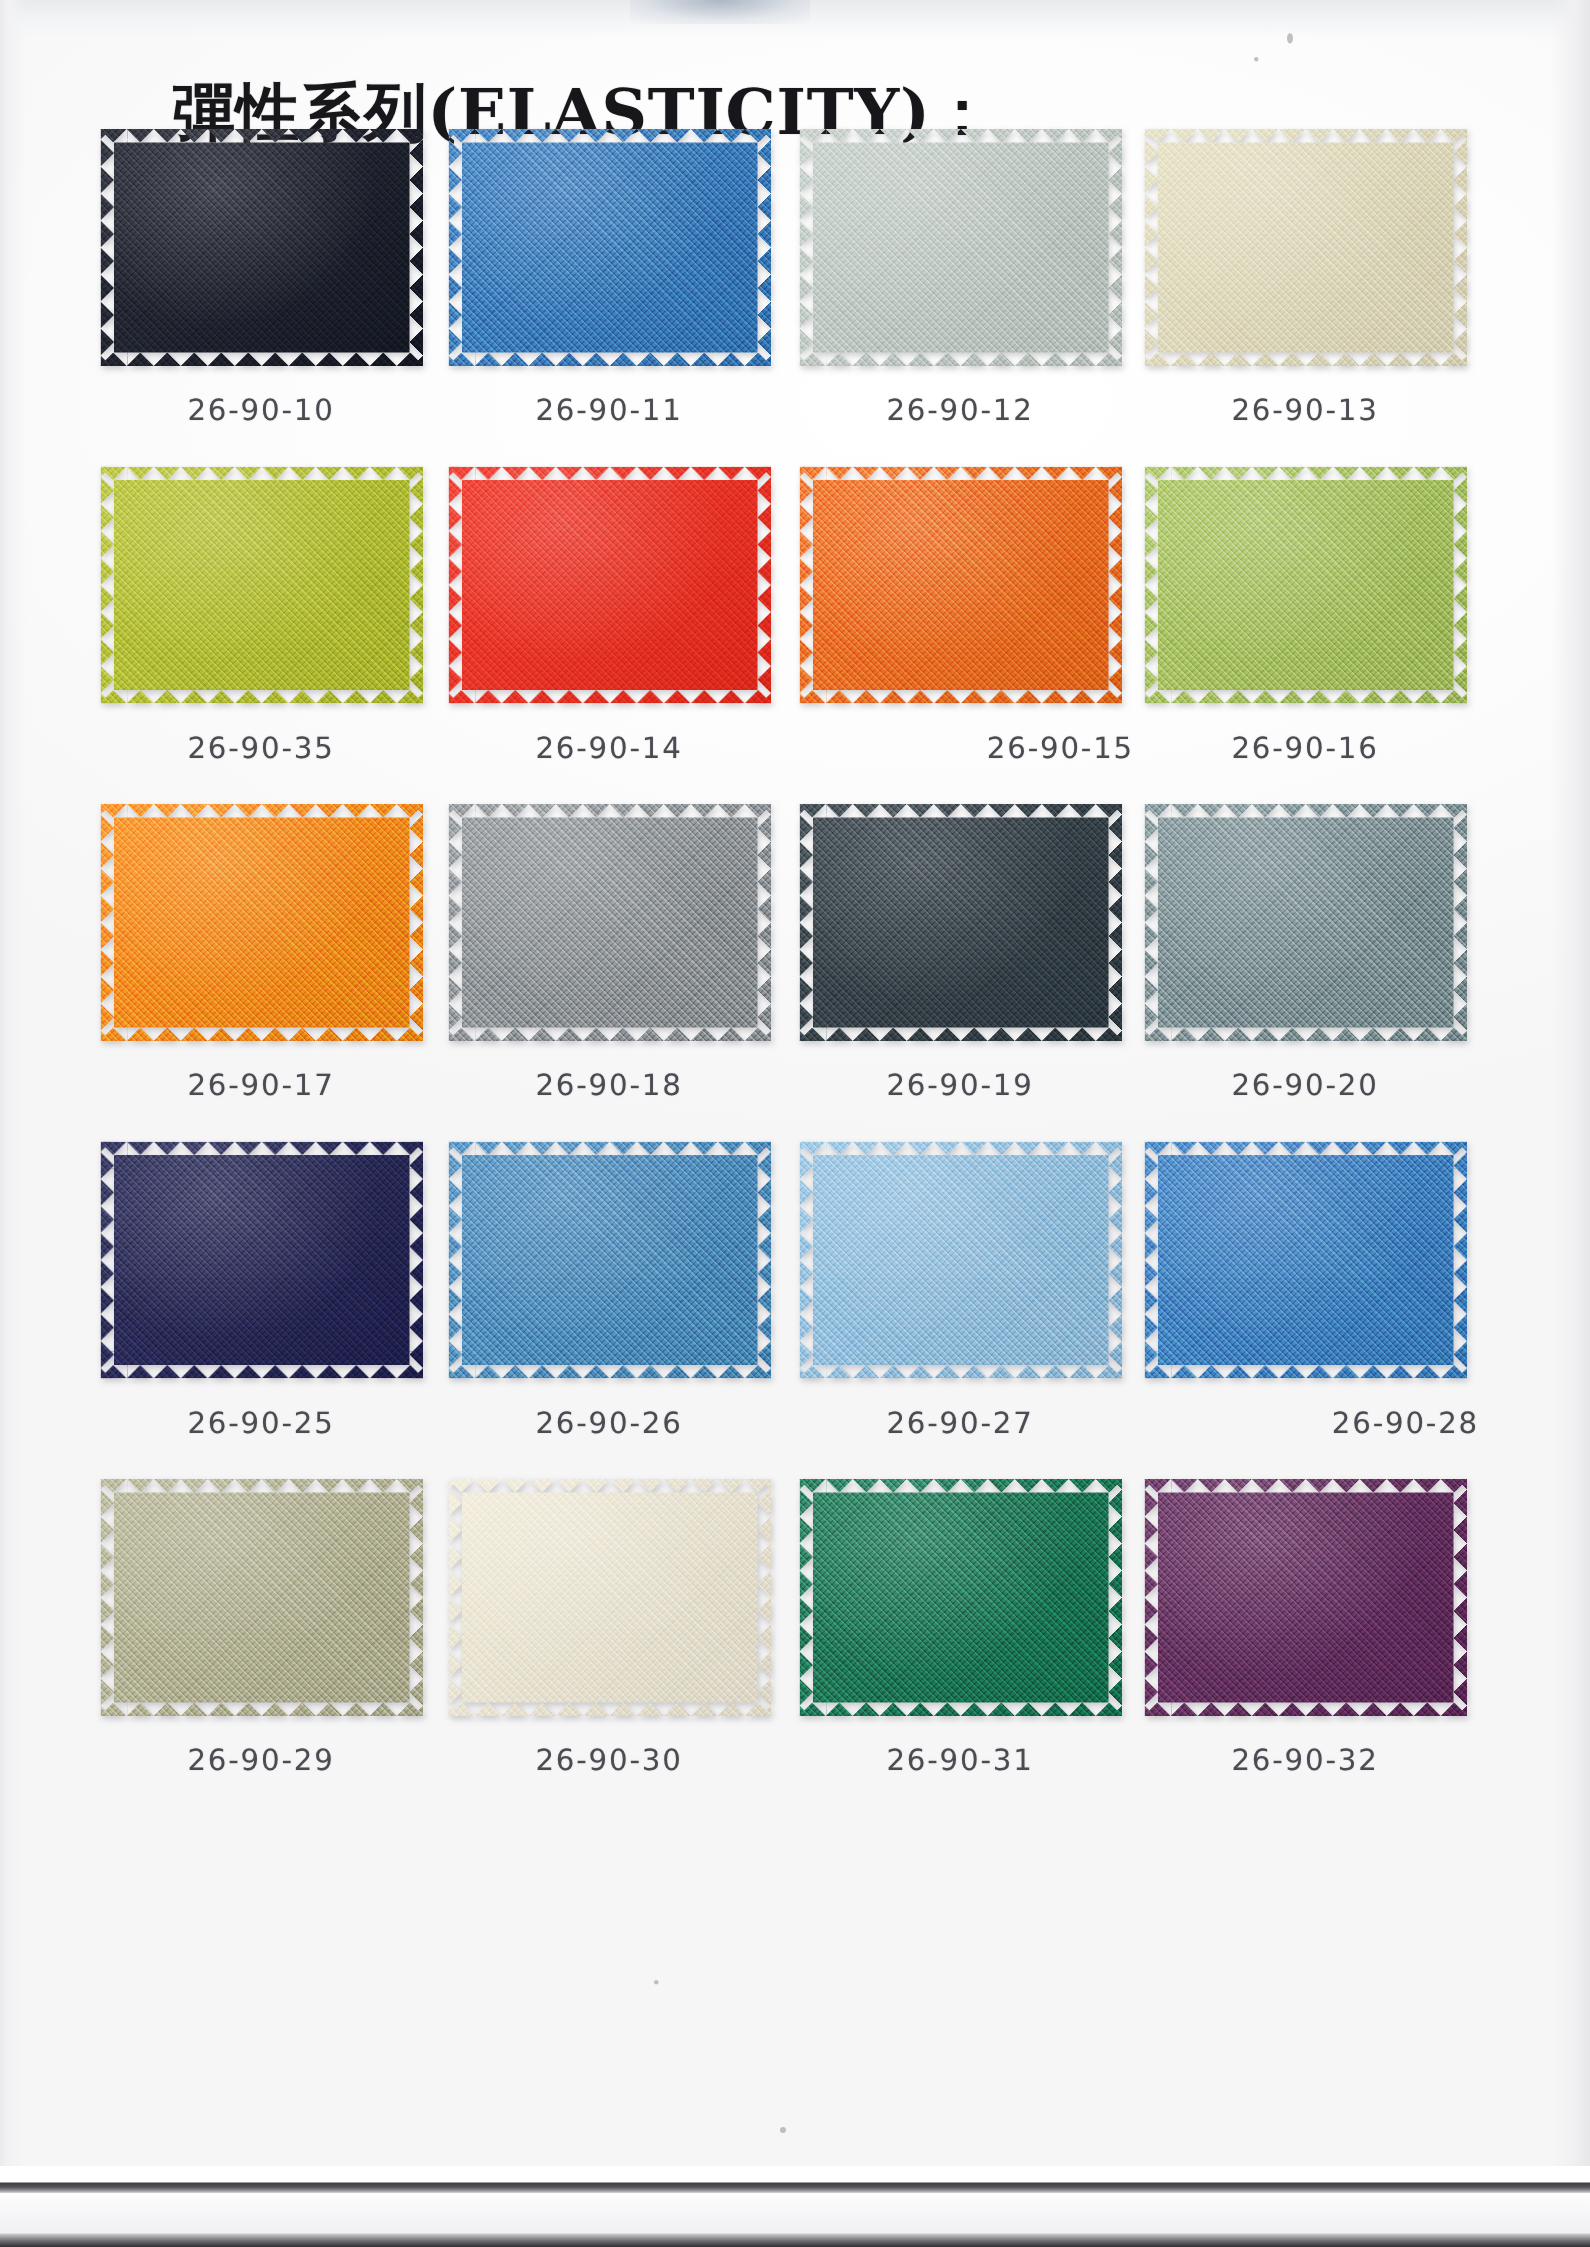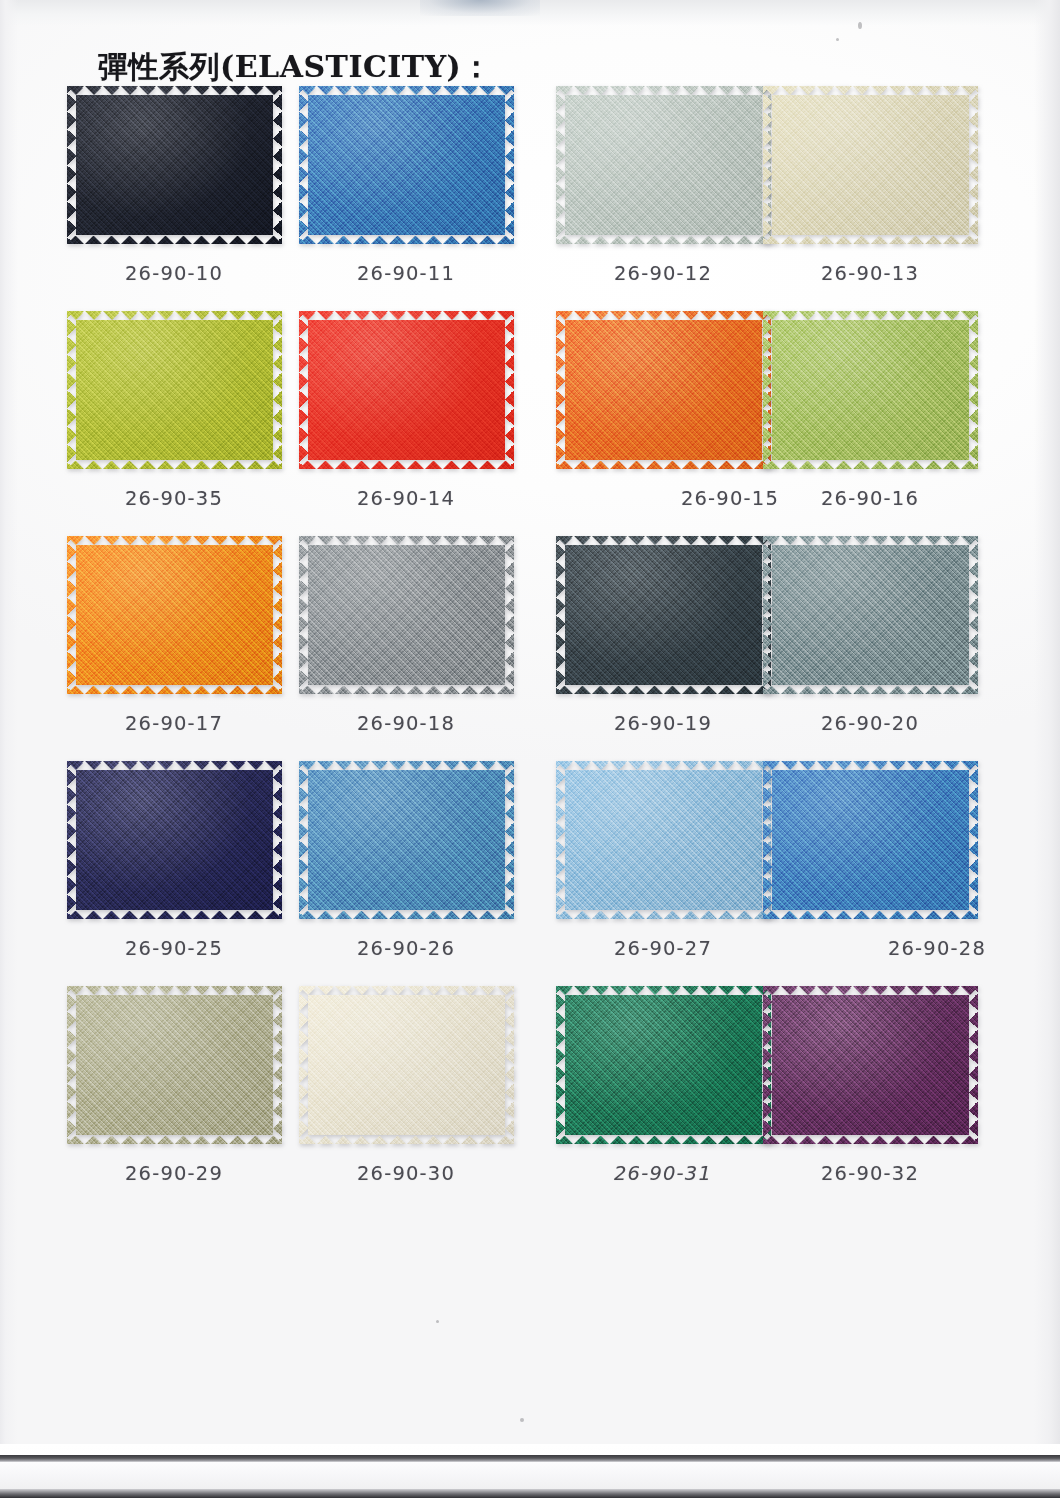--- a/index.html
+++ b/index.html
@@ -49,37 +49,37 @@
     pointer-events:none;
   }
   .scan-bottom-dark{
     position:absolute;left:0;bottom:0;width:1060px;height:9px;
     background:linear-gradient(180deg,#cfcfd3 0%, #6c6c71 55%, #2f2f33 100%);
     pointer-events:none;
   }
 
   
   .header{
-    position:absolute;left:98px;top:47px;
-    font-size:30px;font-weight:bold;color:#17171b;
+    position:absolute;left:115px;top:47px;
+    font-size:42px;font-weight:bold;color:#17171b;
     letter-spacing:.5px;white-space:nowrap;
     font-family:"DejaVu Serif","Liberation Serif",serif;
     text-shadow:0 0 1px rgba(0,0,0,.25);
   }
   .header .cjk{font-family:"DejaVu Sans","Liberation Sans",sans-serif;font-weight:bold;}
 
   
   .grid{position:absolute;left:0;top:86px;width:1060px;}
   .row{position:relative;height:225px;}
   .cell{
     position:absolute;top:0;width:232px;height:225px;
   }
   .cell.c0{left:58px;}
   .cell.c1{left:290px;}
-  .cell.c2{left:547px;}
+  .cell.c2{left:524px;}
   .cell.c3{left:754px;}
 
   .swatch-wrap{
     position:relative;width:215px;height:158px;margin:0 auto;
     filter:drop-shadow(1px 2px 2px rgba(90,90,100,.30));
   }
   
   .swatch{
     position:absolute;left:0;top:0;width:100%;height:100%;
     -webkit-mask:
@@ -251,21 +251,21 @@
         <div class="cell c1">
           <div class="swatch-wrap">
             <div class="swatch" style="background-color: rgb(242, 236, 216);"></div>
           </div>
           <div class="label" style="color: rgb(75, 75, 82);">26-90-30</div>
         </div>
         <div class="cell c2">
           <div class="swatch-wrap">
             <div class="swatch" style="background-color: rgb(20, 114, 79);"></div>
           </div>
-          <div class="label" style="color: rgb(75, 75, 82); font-style: italic;">26-90-31</div>
+          <div class="label" style="color: rgb(75, 75, 82);">26-90-31</div>
         </div>
         <div class="cell c3">
           <div class="swatch-wrap">
             <div class="swatch" style="background-color: rgb(93, 39, 88);"></div>
           </div>
           <div class="label" style="color: rgb(75, 75, 82);">26-90-32</div>
         </div>
       </div>
     </div>
 

